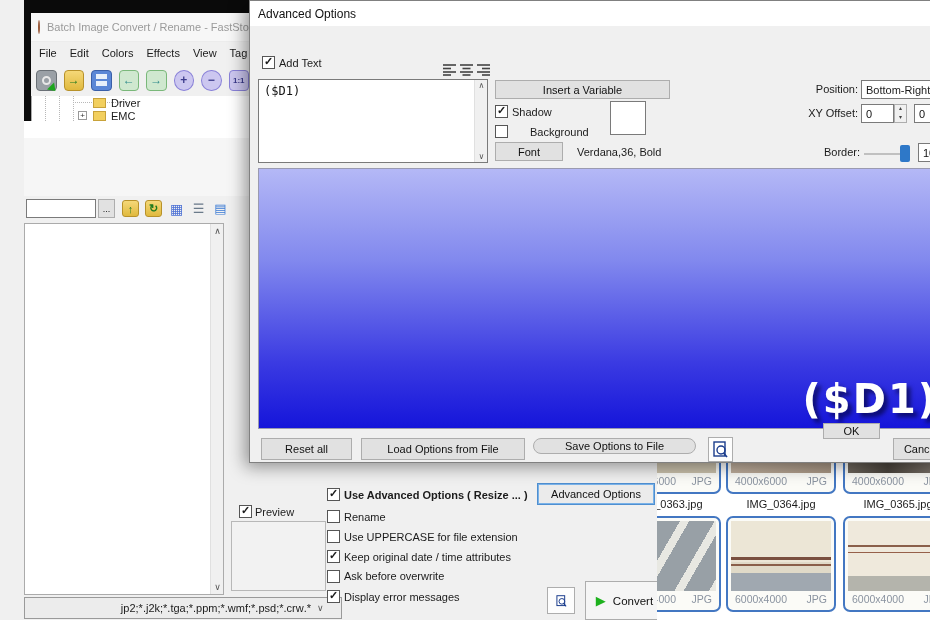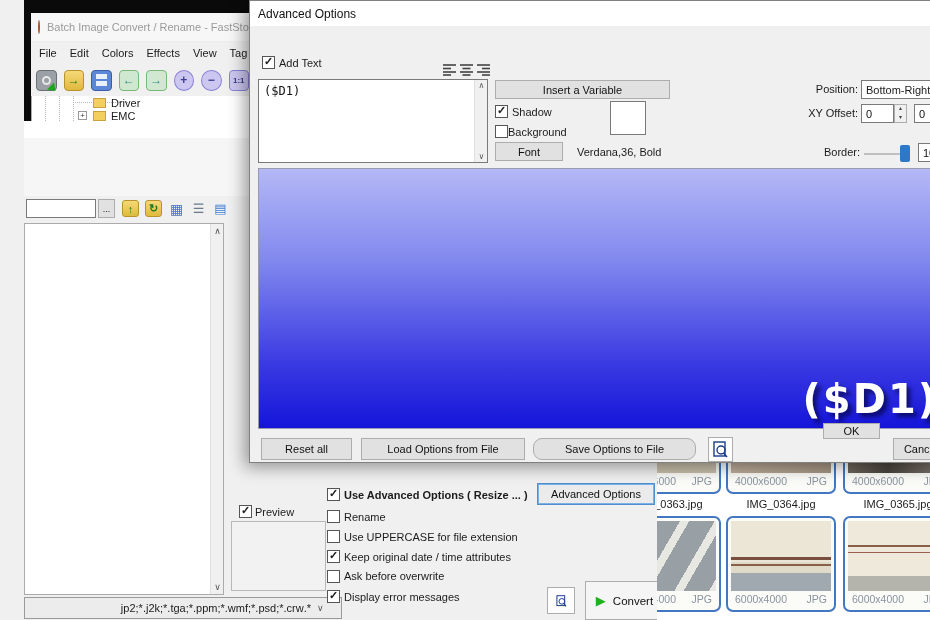--- a/index.html
+++ b/index.html
@@ -299,21 +299,21 @@
     </div>
 
     <div class="btn" style="position:absolute;left:245px;top:79px;width:175px;height:19px;">Insert a Variable</div>
 
     <div style="position:absolute;left:245px;top:104px;display:flex;align-items:center;gap:4px;">
       <span class="cb">
           <span class="tick">✓</span>
         </span>
       <span class="txt">Shadow</span>
     </div>
-    <div style="position:absolute;left:245px;top:124px;display:flex;align-items:center;gap:0;">
+    <div style="position:absolute;left:245px;top:124px;display:flex;align-items:center;gap:22px;">
       <span class="cb"></span>
       <span class="txt">Background</span>
     </div>
 
     <div style="position:absolute;left:360px;top:100px;width:36px;height:34px;background:#fff;border:1px solid #7a7a7a;"></div>
 
     <div class="btn" style="position:absolute;left:245px;top:141px;width:68px;height:19px;">Font</div>
     <span class="txt" style="position:absolute;left:327px;top:145px;">Verdana,36, Bold</span>
 
     <span class="txt" style="position:absolute;left:540px;top:82px;width:68px;text-align:right;">Position:</span>
@@ -350,21 +350,21 @@
       <span>▴</span>
       <span>▾</span>
     </div>
 
     <div style="position:absolute;left:8px;top:167px;width:697px;height:261px;background:linear-gradient(180deg,#b4b8f6 0%,#8289ee 35%,#3a3ae2 75%,#1515da 100%);border:1px solid #9a9ab0;">
       <span style="position:absolute;right:16px;bottom:6px;font-family:'DejaVu Sans',sans-serif;font-weight:bold;font-size:40px;letter-spacing:2px;color:#fff;text-shadow:4px 4px 4px rgba(0,0,40,0.6);">($D1)</span>
     </div>
 
     <div class="btn" style="position:absolute;left:11px;top:437px;width:91px;height:22px;">Reset all</div>
     <div class="btn" style="position:absolute;left:111px;top:437px;width:164px;height:22px;">Load Options from File</div>
-    <div class="btn" style="position:absolute;left:283px;top:437px;width:163px;height:22px;border-radius:9px;">Save Options to File</div>
+    <div class="btn" style="position:absolute;left:283px;top:437px;width:163px;height:16px;border-radius:9px;">Save Options to File</div>
     <div class="btn" style="position:absolute;left:458px;top:436px;width:25px;height:25px;background:#fdfdfd;">
       <svg width="15" height="17" viewBox="0 0 15 17">
         <rect x="1" y="1" width="11" height="14" fill="#fff" stroke="#1a3c8c" stroke-width="1.4"></rect>
         <circle cx="8" cy="9" r="4" fill="none" stroke="#1a3c8c" stroke-width="1.4"></circle>
         <line x1="10.5" y1="12" x2="14" y2="16" stroke="#1a3c8c" stroke-width="1.6"></line>
       </svg>
     </div>
     <div class="btn" style="position:absolute;left:573px;top:422px;width:57px;height:16px;">OK</div>
     <div class="btn" style="position:absolute;left:643px;top:437px;width:56px;height:22px;">Cancel</div>
   </div>

